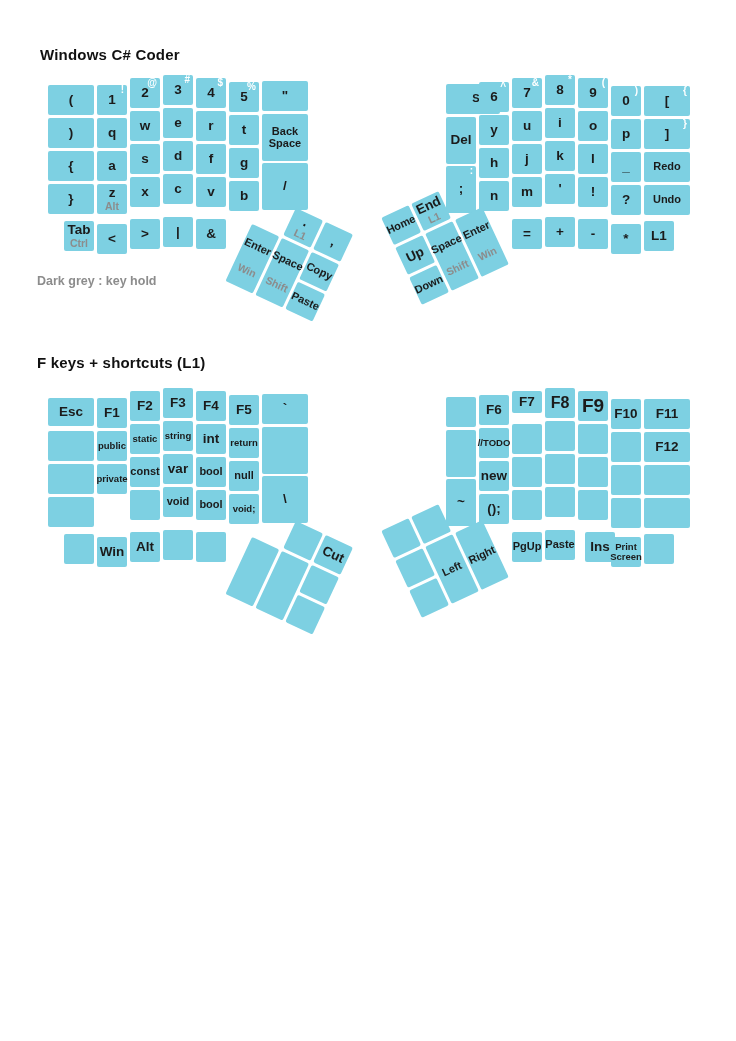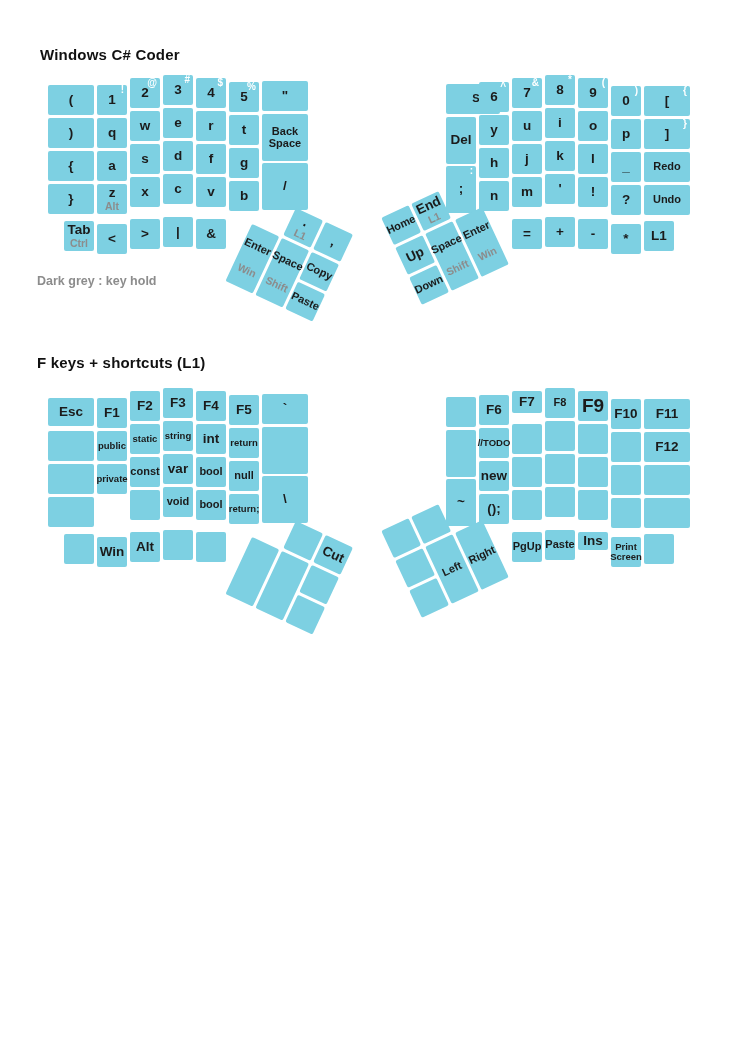--- a/index.html
+++ b/index.html
@@ -346,42 +346,42 @@
       </div>
       <div class="key" style="left: 0px; top: 109px; width: 46px; height: 30px;"></div>
       <div class="key" style="left: 82px; top: 102px; width: 30px; height: 30px;"></div>
       <div class="key" style="left: 115px; top: 99px; width: 30px; height: 30px;">
         <span class="lab" style="font-size: 11px;">void</span>
       </div>
       <div class="key" style="left: 148px; top: 102px; width: 30px; height: 30px;">
         <span class="lab" style="font-size: 11px;">bool</span>
       </div>
       <div class="key" style="left: 181px; top: 106px; width: 30px; height: 30px;">
-        <span class="lab" style="font-size: 9.5px;">return;</span>
+        <span class="lab" style="font-size: 9.5px;">void;</span>
       </div>
       <div class="key" style="left: 16px; top: 146px; width: 30px; height: 30px;"></div>
       <div class="key" style="left: 49px; top: 149px; width: 30px; height: 30px;">
         <span class="lab" style="font-size: 13.5px;">Win</span>
       </div>
       <div class="key" style="left: 82px; top: 144px; width: 30px; height: 30px;">
         <span class="lab" style="font-size: 13.5px;">Alt</span>
       </div>
       <div class="key" style="left: 115px; top: 142px; width: 30px; height: 30px;"></div>
       <div class="key" style="left: 148px; top: 144px; width: 30px; height: 30px;"></div>
     </div>
   <div class="group" style="left: 446px; top: 388px;">
       <div class="key" style="left: 0px; top: 9px; width: 30px; height: 30px;"></div>
       <div class="key" style="left: 33px; top: 7px; width: 30px; height: 30px;">
         <span class="lab" style="font-size: 13.5px;">F6</span>
       </div>
       <div class="key" style="left: 66px; top: 3px; width: 30px; height: 22px;">
         <span class="lab" style="font-size: 13.5px;">F7</span>
       </div>
       <div class="key" style="left: 99px; top: 0px; width: 30px; height: 30px;">
-        <span class="lab" style="font-size: 11px;">F8</span>
+        <span class="lab" style="font-size: 16px;">F8</span>
       </div>
       <div class="key" style="left: 132px; top: 3px; width: 30px; height: 30px;">
         <span class="lab" style="font-size: 19px;">F9</span>
       </div>
       <div class="key" style="left: 165px; top: 11px; width: 30px; height: 30px;">
         <span class="lab" style="font-size: 13.5px;">F10</span>
       </div>
       <div class="key" style="left: 198px; top: 11px; width: 46px; height: 30px;">
         <span class="lab" style="font-size: 13.5px;">F11</span>
       </div>
@@ -414,21 +414,21 @@
       <div class="key" style="left: 99px; top: 99px; width: 30px; height: 30px;"></div>
       <div class="key" style="left: 132px; top: 102px; width: 30px; height: 30px;"></div>
       <div class="key" style="left: 165px; top: 110px; width: 30px; height: 30px;"></div>
       <div class="key" style="left: 198px; top: 110px; width: 46px; height: 30px;"></div>
       <div class="key" style="left: 66px; top: 144px; width: 30px; height: 30px;">
         <span class="lab" style="font-size: 11px;">PgUp</span>
       </div>
       <div class="key" style="left: 99px; top: 142px; width: 30px; height: 30px;">
         <span class="lab" style="font-size: 11px;">Paste</span>
       </div>
-      <div class="key" style="left: 132px; top: 144px; width: 30px; height: 18px;">
+      <div class="key" style="left: 139px; top: 144px; width: 30px; height: 30px;">
         <span class="lab" style="font-size: 13.5px;">Ins</span>
       </div>
       <div class="key" style="left: 165px; top: 149px; width: 30px; height: 30px;">
         <span class="lab" style="font-size: 9.5px;">Print
 Screen</span>
       </div>
       <div class="key" style="left: 198px; top: 146px; width: 30px; height: 30px;"></div>
     </div>
   <div class="thumb" style="left: 266px; top: 507px; transform: rotate(25deg); transform-origin: 0px 0px;">
       <div class="key" style="left: 33px; top: 0px; width: 30px; height: 30px;"></div>

